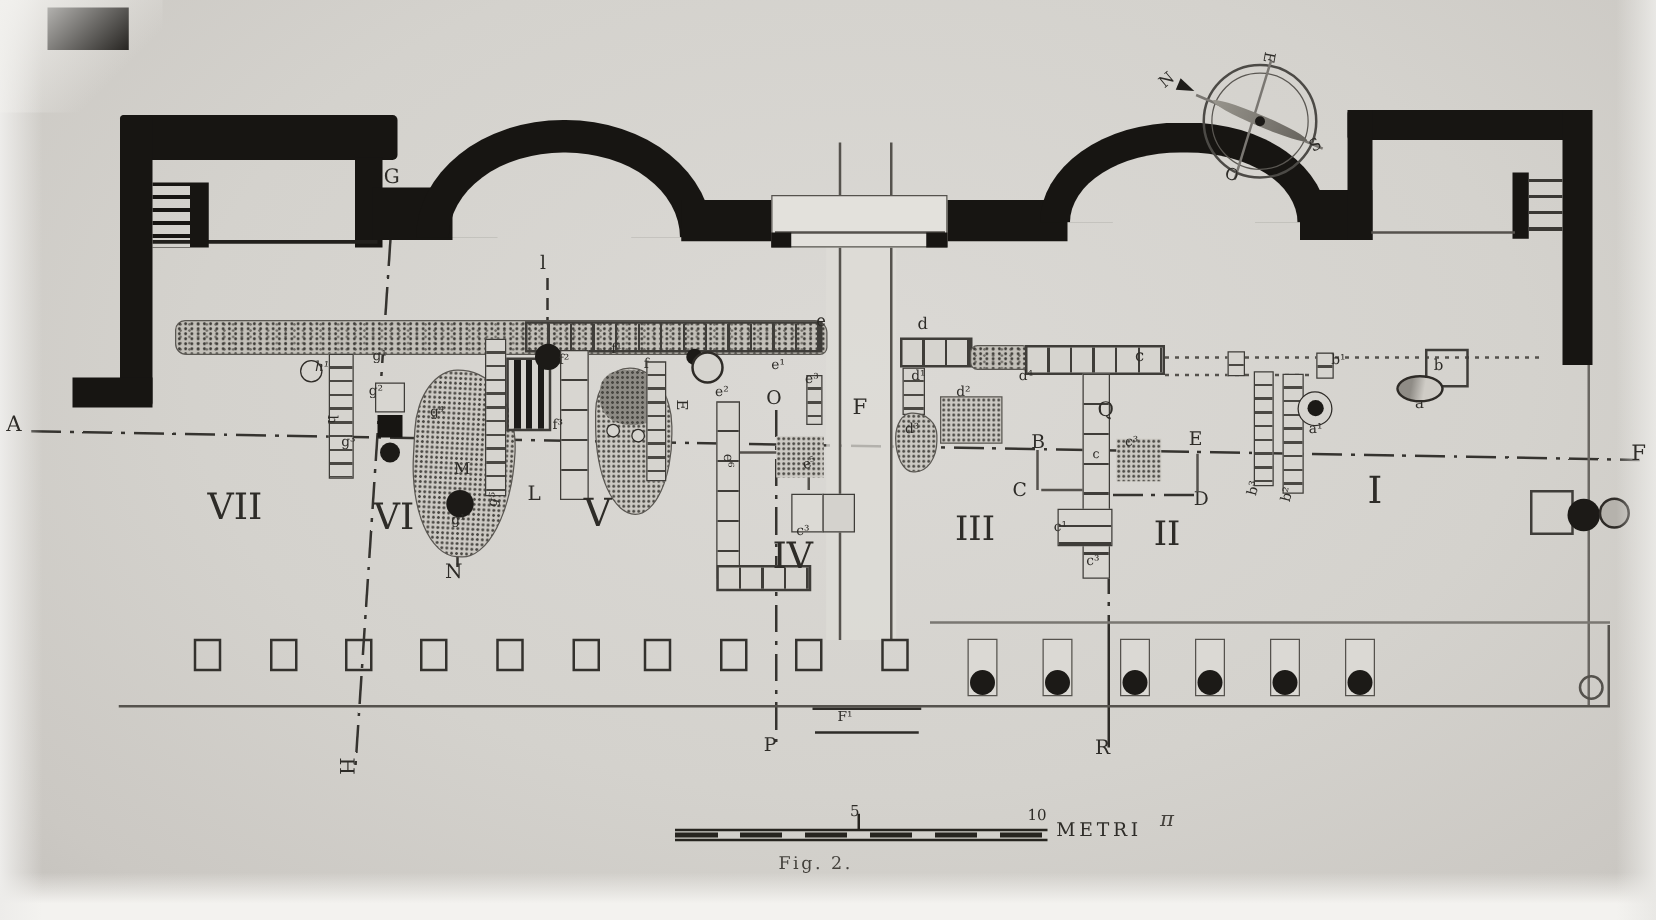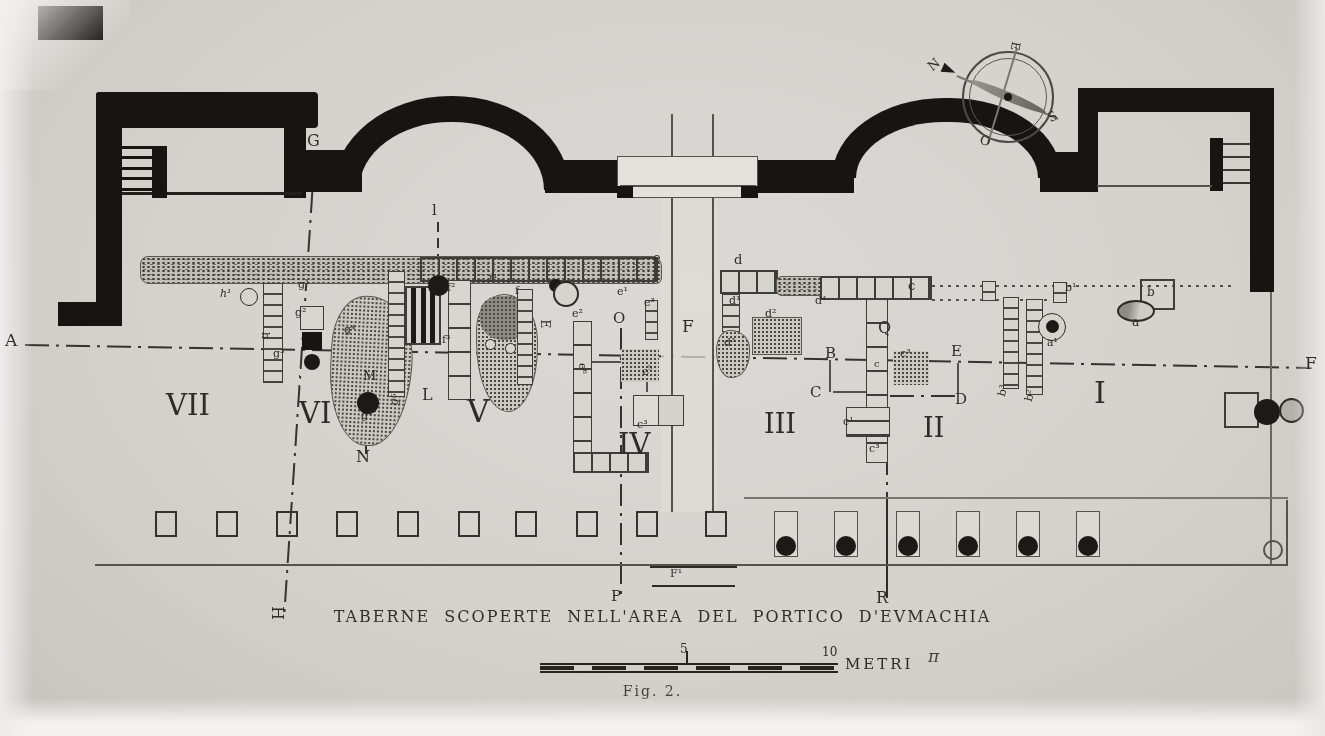--- a/index.html
+++ b/index.html
@@ -31,21 +31,20 @@
   .sq{position:absolute;box-sizing:border-box;width:22px;height:26px;border:2px solid #34322e;}
   .pierbase{position:absolute;box-sizing:border-box;width:24px;height:46px;border:1.5px solid #55524d;background:#dbd9d4;}
   .fade{position:absolute;pointer-events:none;}
   .title{position:absolute;left:0;right:0;text-align:center;color:#33302b;}
 </style>
 </head>
 <body>
 
 <div id="plan">
 
-  <div class="title" style="top:607px;font-size:16px;letter-spacing:2px;word-spacing:7px;color:#32302b;">TABERNE SCOPERTE NELL'AREA DEL PORTICO D'EVMACHIA</div>
   <div class="title" style="top:683px;left:-20px;font-size:14px;letter-spacing:2px;color:#45423d;">Fig. 2.</div>
 
   <div class="ddh" style="left:25px;top:344px;width:1287px;transform:rotate(1.02deg);transform-origin:left center;"></div>
   <div class="ddv" style="left:314px;top:152px;height:466px;transform:rotate(3.8deg);transform-origin:top center;"></div>
   <div class="dashv" style="left:437px;top:222px;height:64px;"></div>
   <div class="dashv" style="left:365px;top:412px;height:46px;"></div>
   <div class="ddv" style="left:620px;top:328px;height:270px;"></div>
   <div class="ddv" style="left:886px;top:336px;height:164px;"></div>
   <div class="thin" style="left:886px;top:500px;width:2px;height:98px;background:#2e2c28;"></div>
   <div class="thin" style="left:829px;top:360px;width:2px;height:32px;"></div>
@@ -198,21 +197,21 @@
     <span class="lbl" style="left: 878px; top: 320px; font-size: 16px;">Q</span>
     <span class="lbl" style="left: 876px; top: 590px; font-size: 16px;">R</span>
     <span class="lbl" style="left: 825px; top: 346px; font-size: 15px;">B</span>
     <span class="lbl" style="left: 810px; top: 385px; font-size: 15px;">C</span>
     <span class="lbl" style="left: 955px; top: 392px; font-size: 15px;">D</span>
     <span class="lbl" style="left: 951px; top: 344px; font-size: 15px;">E</span>
     <span class="lbl" style="left: 1305px; top: 355px; font-size: 17px;">F</span>
     <span class="lbl" style="left: 653px; top: 251px; font-size: 13px;">e</span>
     <span class="lbl" style="left: 734px; top: 253px; font-size: 13px;">d</span>
     <span class="lbl" style="left: 908px; top: 279px; font-size: 13px;">c</span>
-    <span class="lbl" style="left: 220px; top: 288px; font-size: 11px; font-style: italic;">h¹</span>
+    <span class="lbl" style="left: 252px; top: 288px; font-size: 11px; font-style: italic;">h¹</span>
     <span class="lbl" style="left: 298px; top: 279px; font-size: 11px;">g¹</span>
     <span class="lbl" style="left: 295px; top: 307px; font-size: 11px;">g²</span>
     <span class="lbl" style="left: 262px; top: 330px; font-size: 11px; transform: rotate(90deg);">h</span>
     <span class="lbl" style="left: 273px; top: 348px; font-size: 11px;">g³</span>
     <span class="lbl" style="left: 344px; top: 324px; font-size: 11px;">g⁴</span>
     <span class="lbl" style="left: 389px; top: 394px; font-size: 11px; transform: rotate(-75deg);">g⁵</span>
     <span class="lbl" style="left: 361px; top: 410px; font-size: 11px;">g¹</span>
     <span class="lbl" style="left: 489px; top: 273px; font-size: 11px;">f¹</span>
     <span class="lbl" style="left: 447px; top: 282px; font-size: 11px;">f²</span>
     <span class="lbl" style="left: 515px; top: 285px; font-size: 11px;">f</span>

